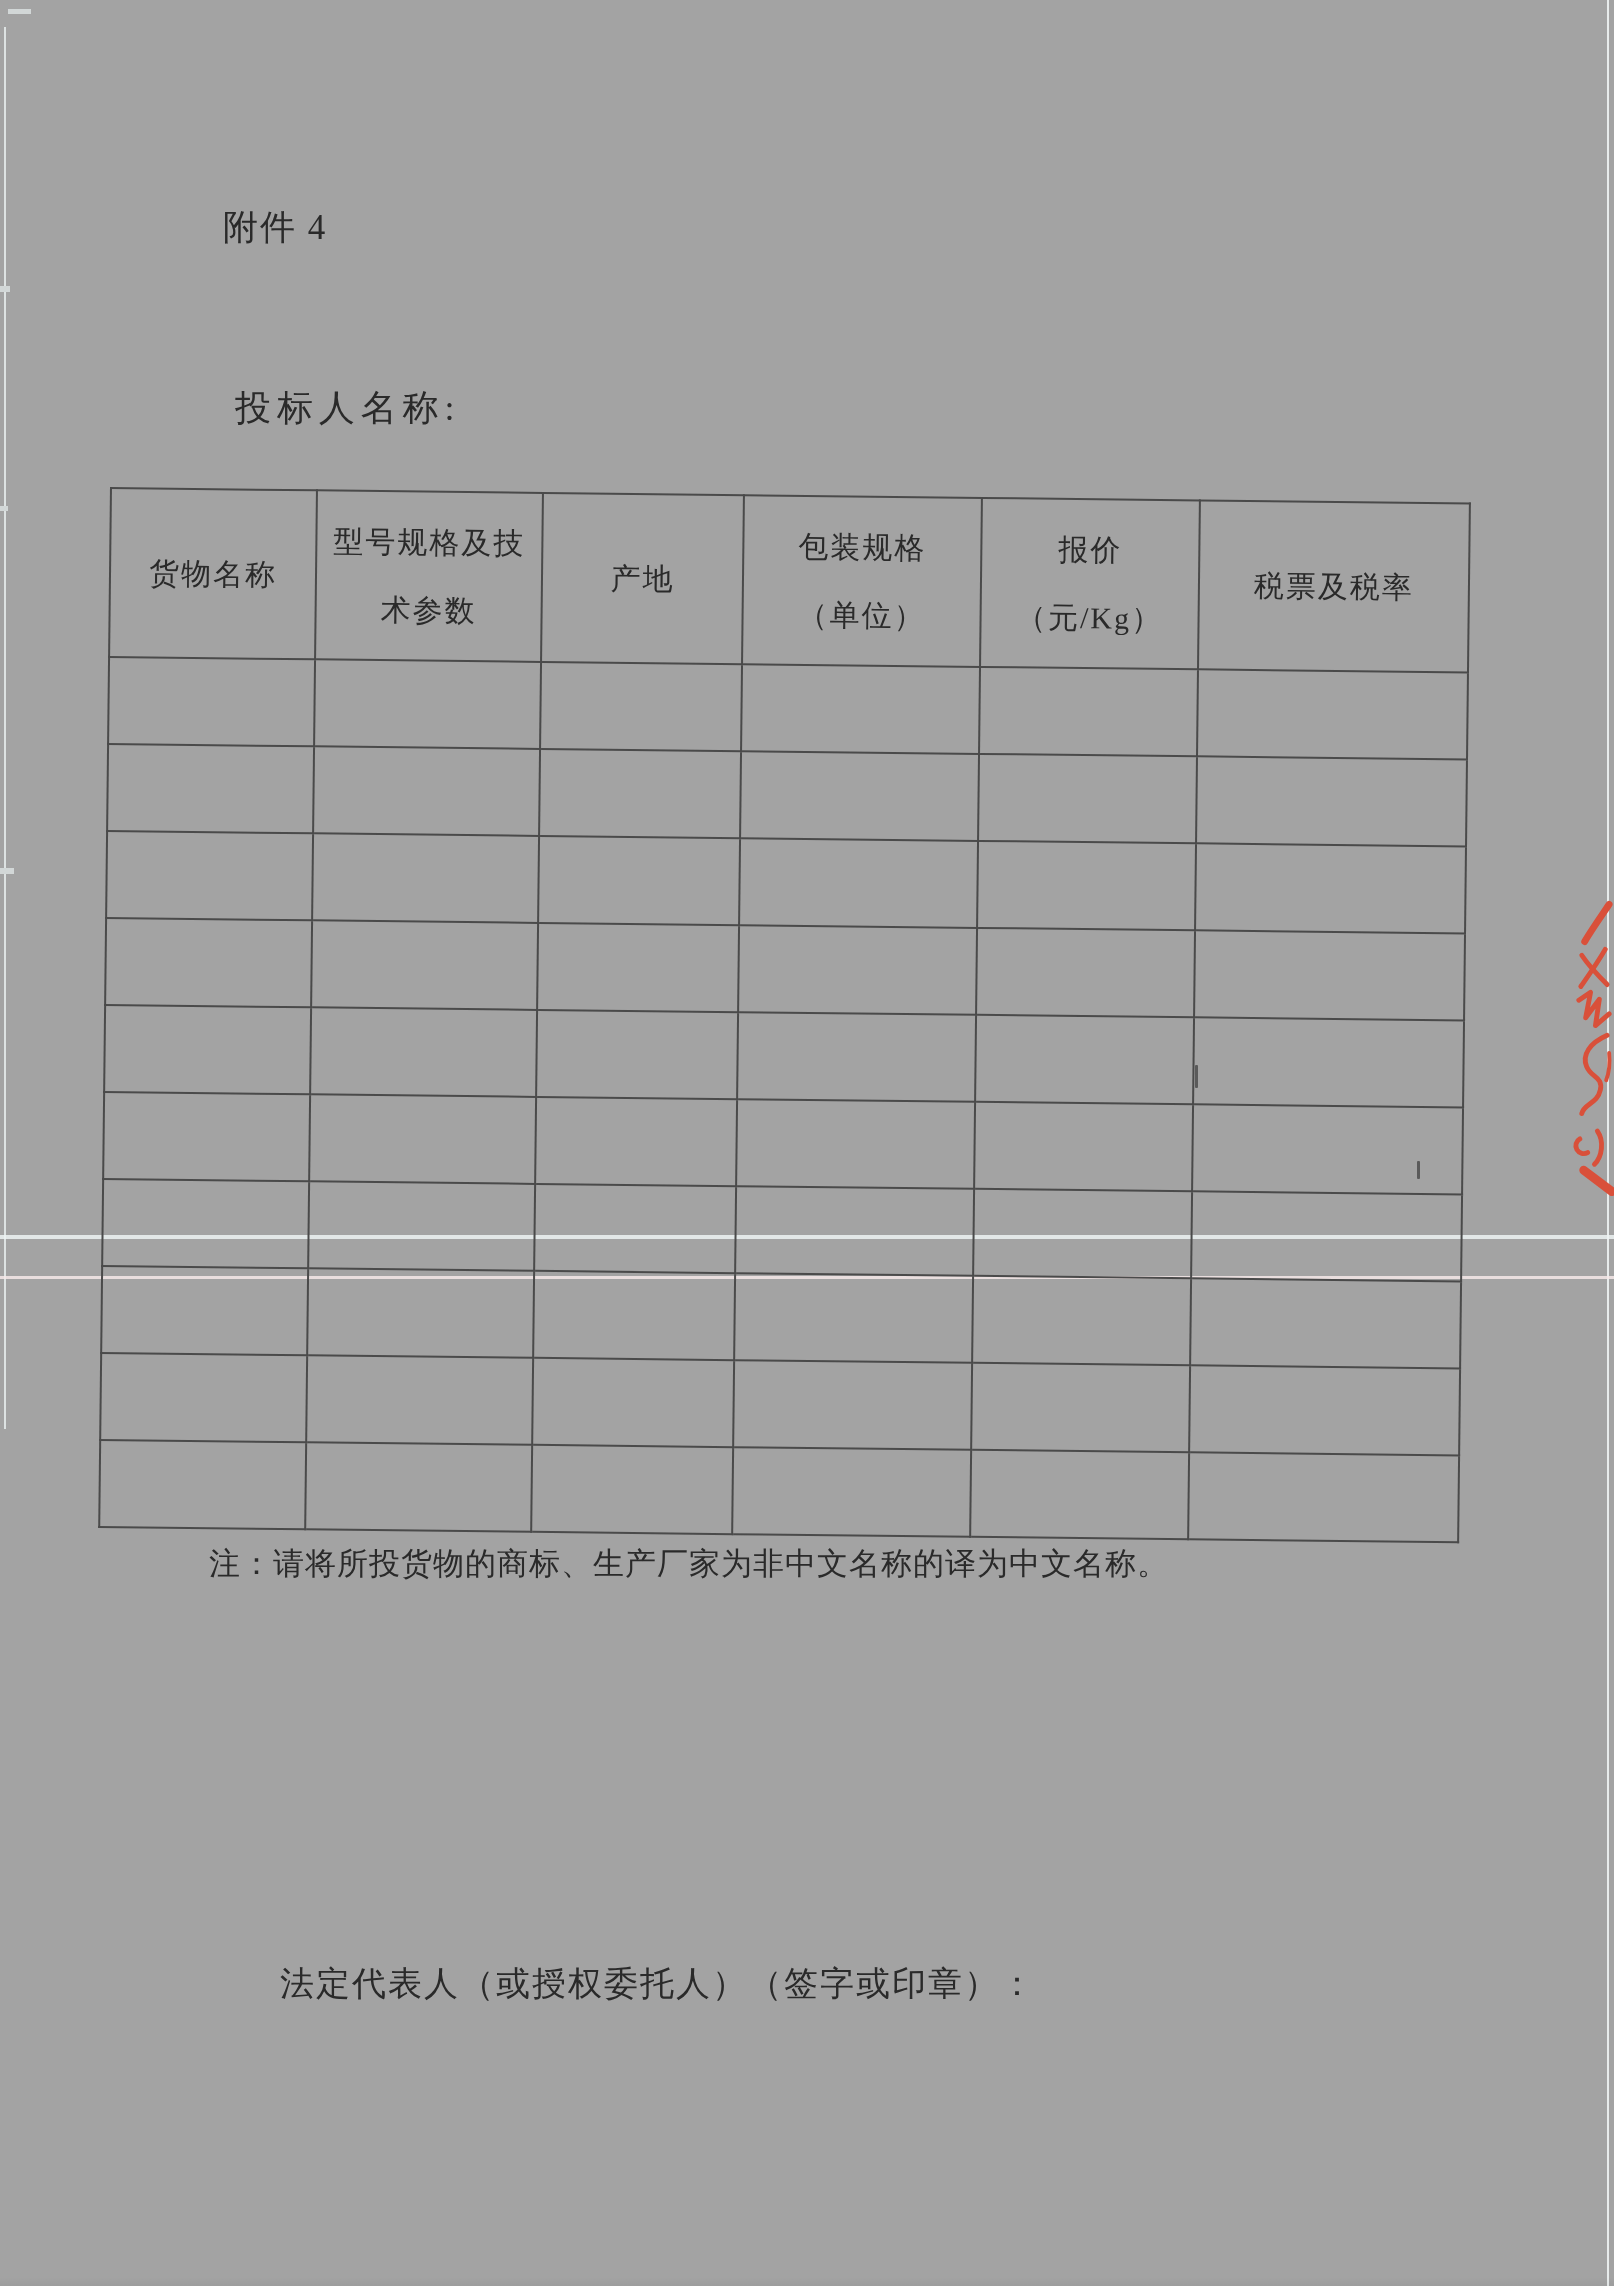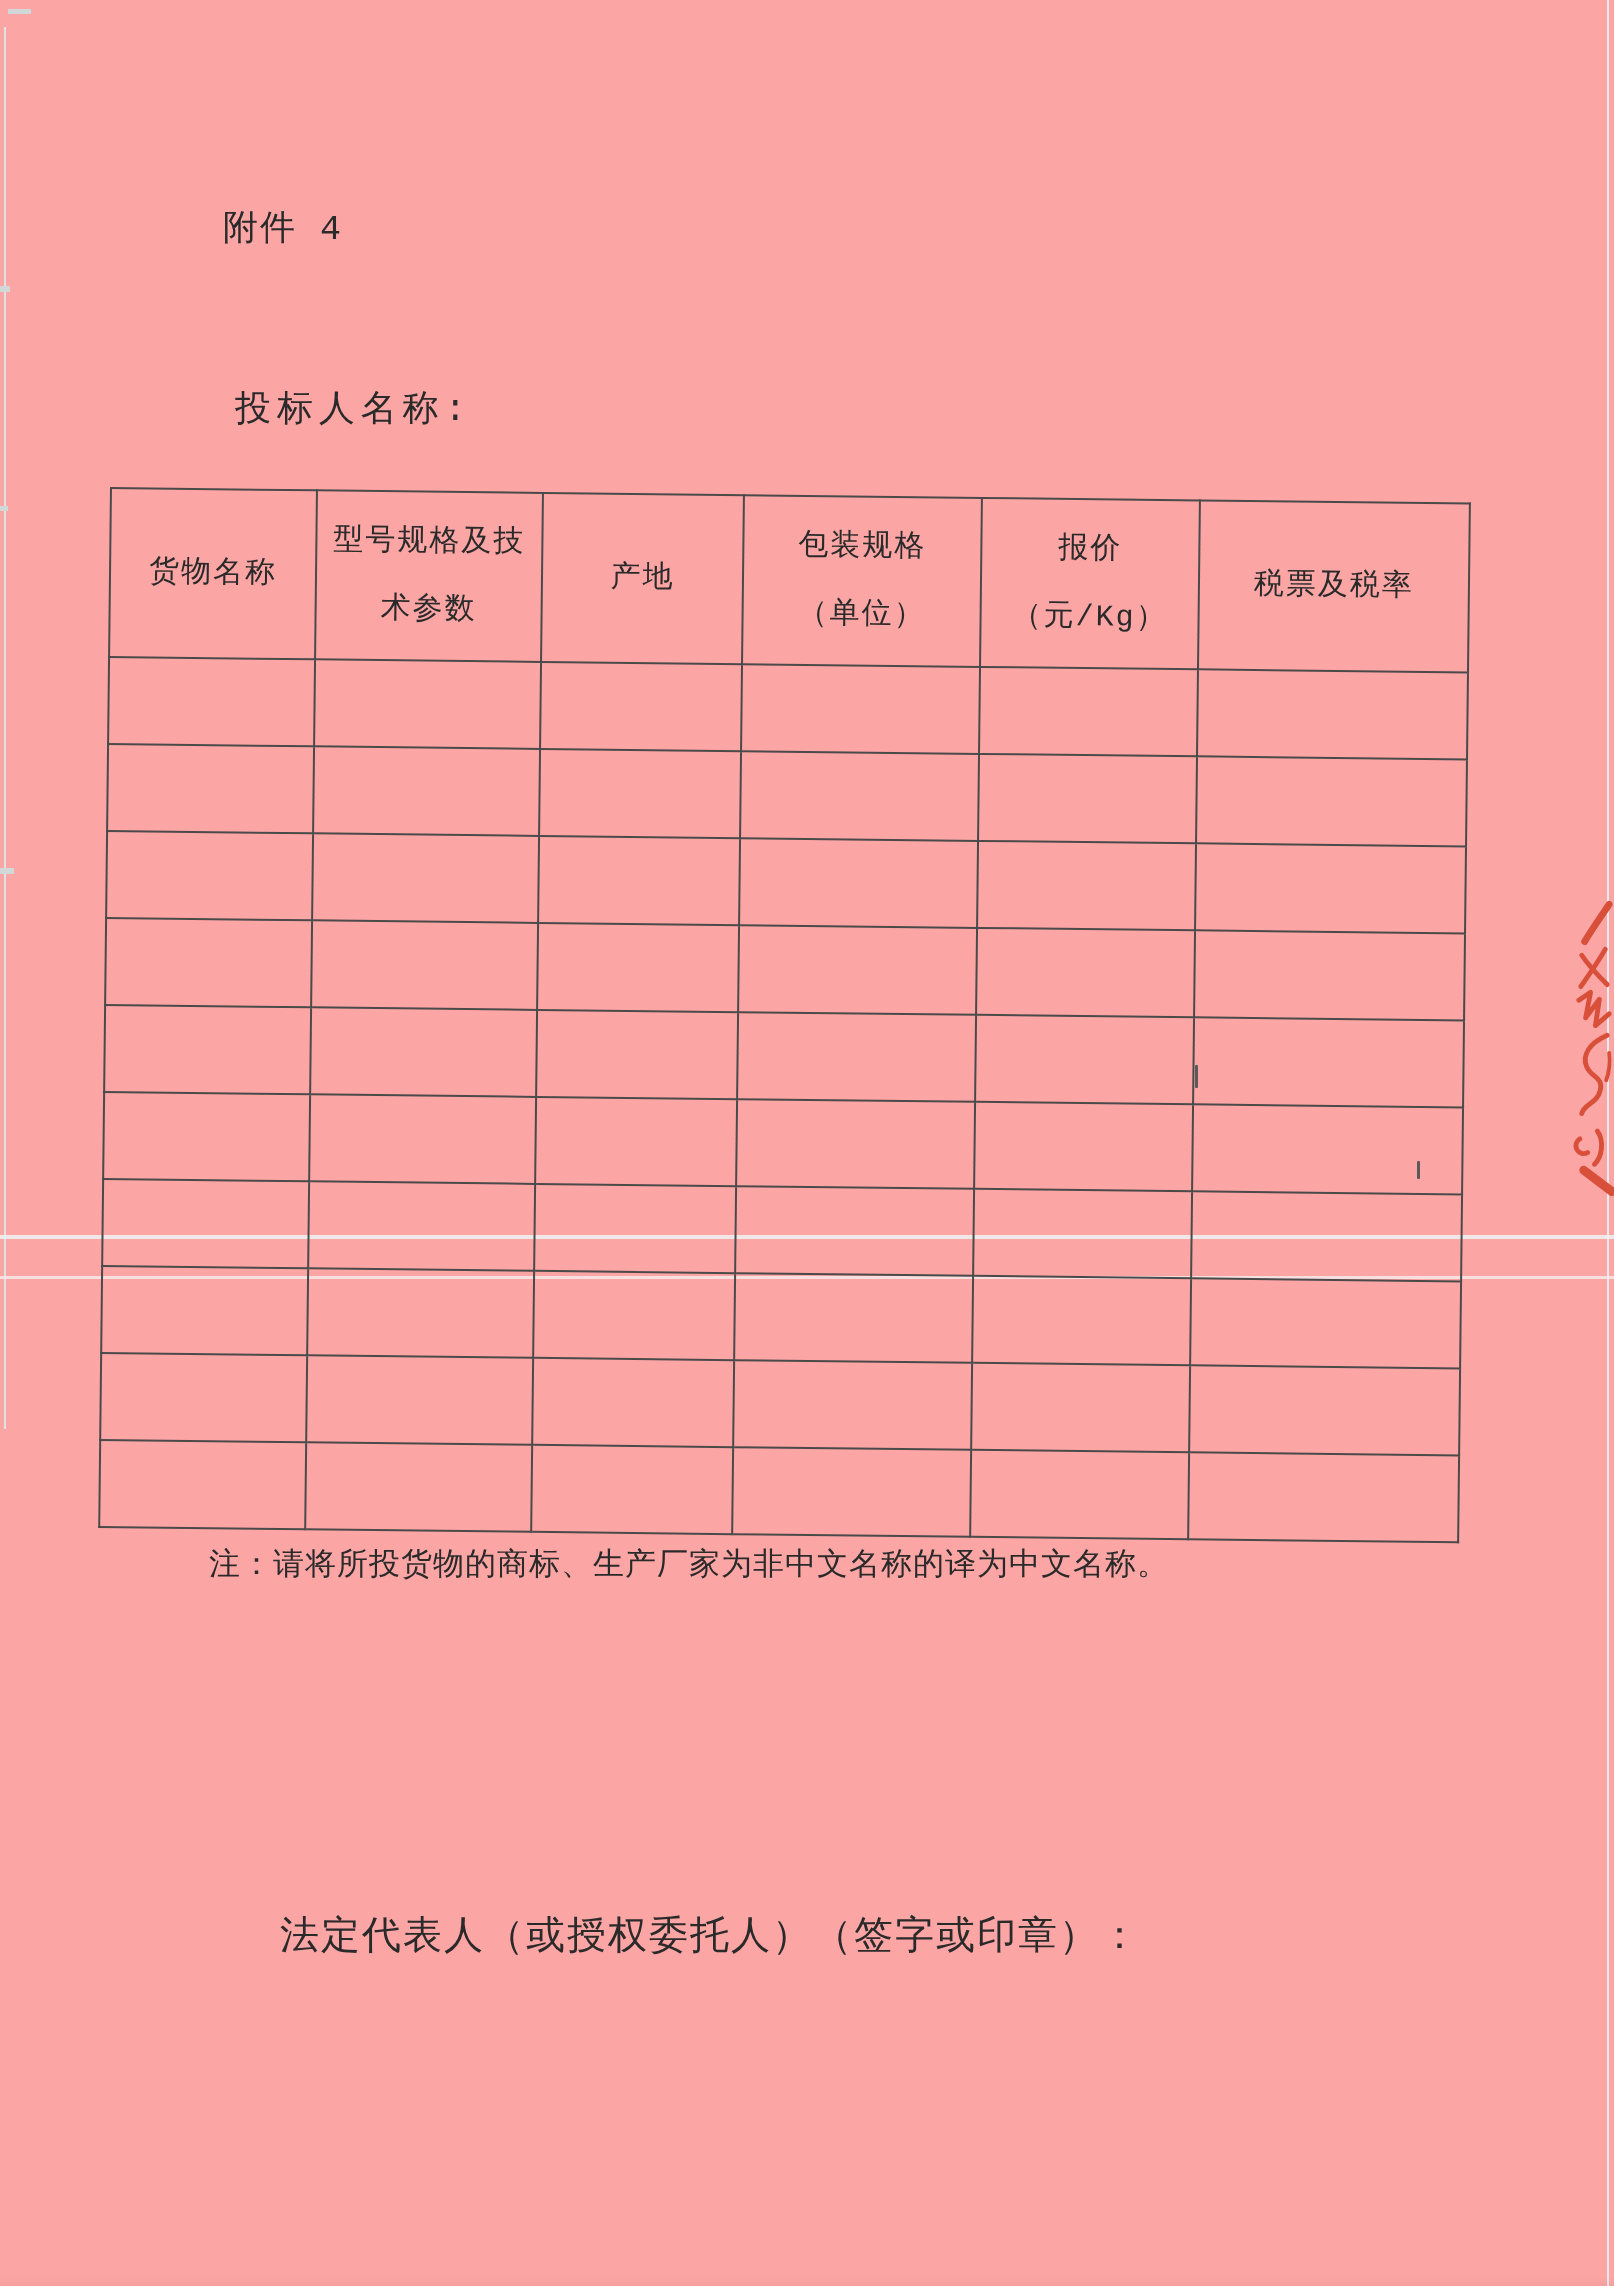--- a/index.html
+++ b/index.html
@@ -1,31 +1,31 @@
 <!DOCTYPE html>
 <html><head>
 <meta charset="utf-8">
 <style>
   html,body{margin:0;padding:0;background:#e9e9e9;}
   .page{
     position:relative;
     width:1614px;height:2287px;
-    background:#fca5a5;
+    background:#a3a3a3;
     overflow:hidden;
-    font-family:Liberation Mono, monospace;
+    font-family:Liberation Serif, serif;
     color:#2a2a2a;
   }
   
   .attachment{position:absolute;left:223px;top:204px;font-size:35px;letter-spacing:2px;}
   .doc-title{position:absolute;left:505px;top:288px;width:441px;text-align:center;
              font-size:42px;font-weight:700;letter-spacing:2.9px;}
   .project{position:absolute;left:235px;top:384px;font-size:36px;letter-spacing:5.9px;}
   .note{position:absolute;left:209px;top:1543px;font-size:31px;letter-spacing:1px;}
   .bidder{position:absolute;left:600px;top:1721px;font-size:39px;letter-spacing:2.9px;}
-  .legal{position:absolute;left:280px;top:1908px;font-size:39px;letter-spacing:2px;}
+  .legal{position:absolute;left:280px;top:1961px;font-size:34px;letter-spacing:2px;}
 
   
   .table-wrap{position:absolute;left:110px;top:487px;width:1358px;
               transform:rotate(0.65deg);transform-origin:0 0;}
   table{border-collapse:collapse;width:1358px;table-layout:fixed;}
   col.c1{width:206px}col.c2{width:226px}col.c3{width:201px}
   col.c4{width:238px}col.c5{width:218px}col.c6{width:270px}
   th,td{border:2px solid #4a4a4a;background:transparent;}
   thead th{height:167px;font-size:30px;font-weight:400;letter-spacing:2px;
            text-align:center;vertical-align:middle;padding:0;}

